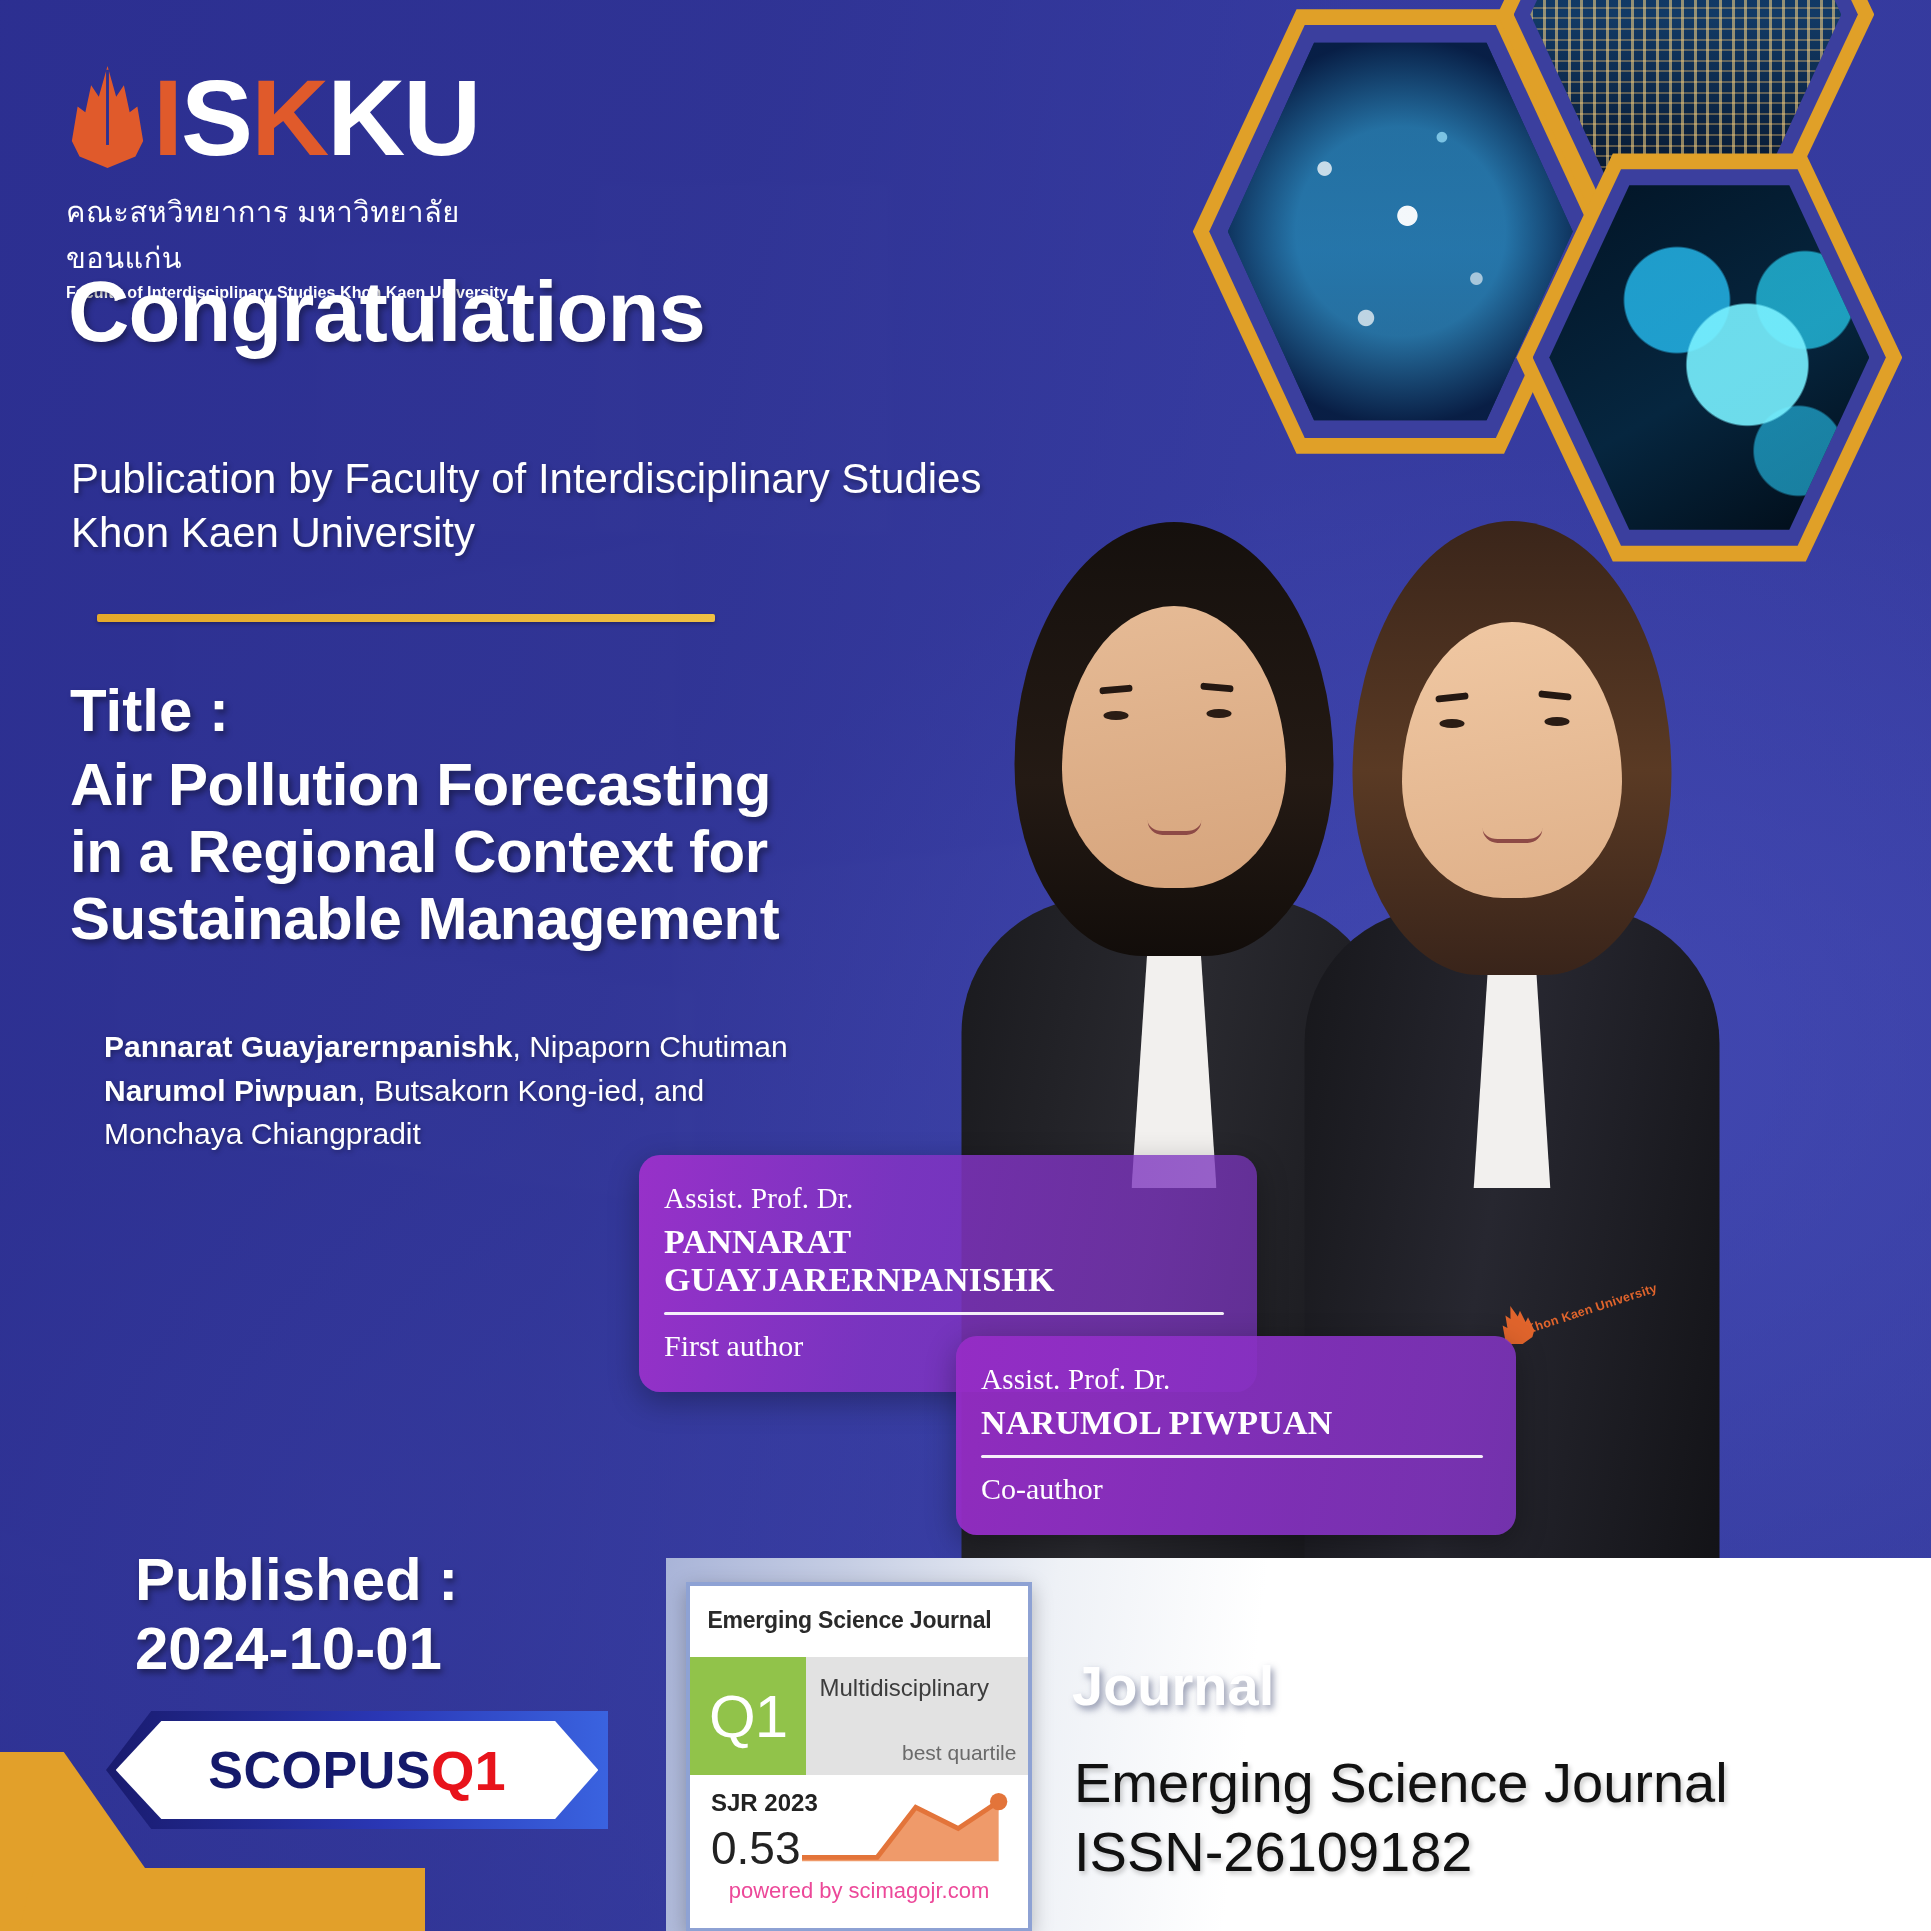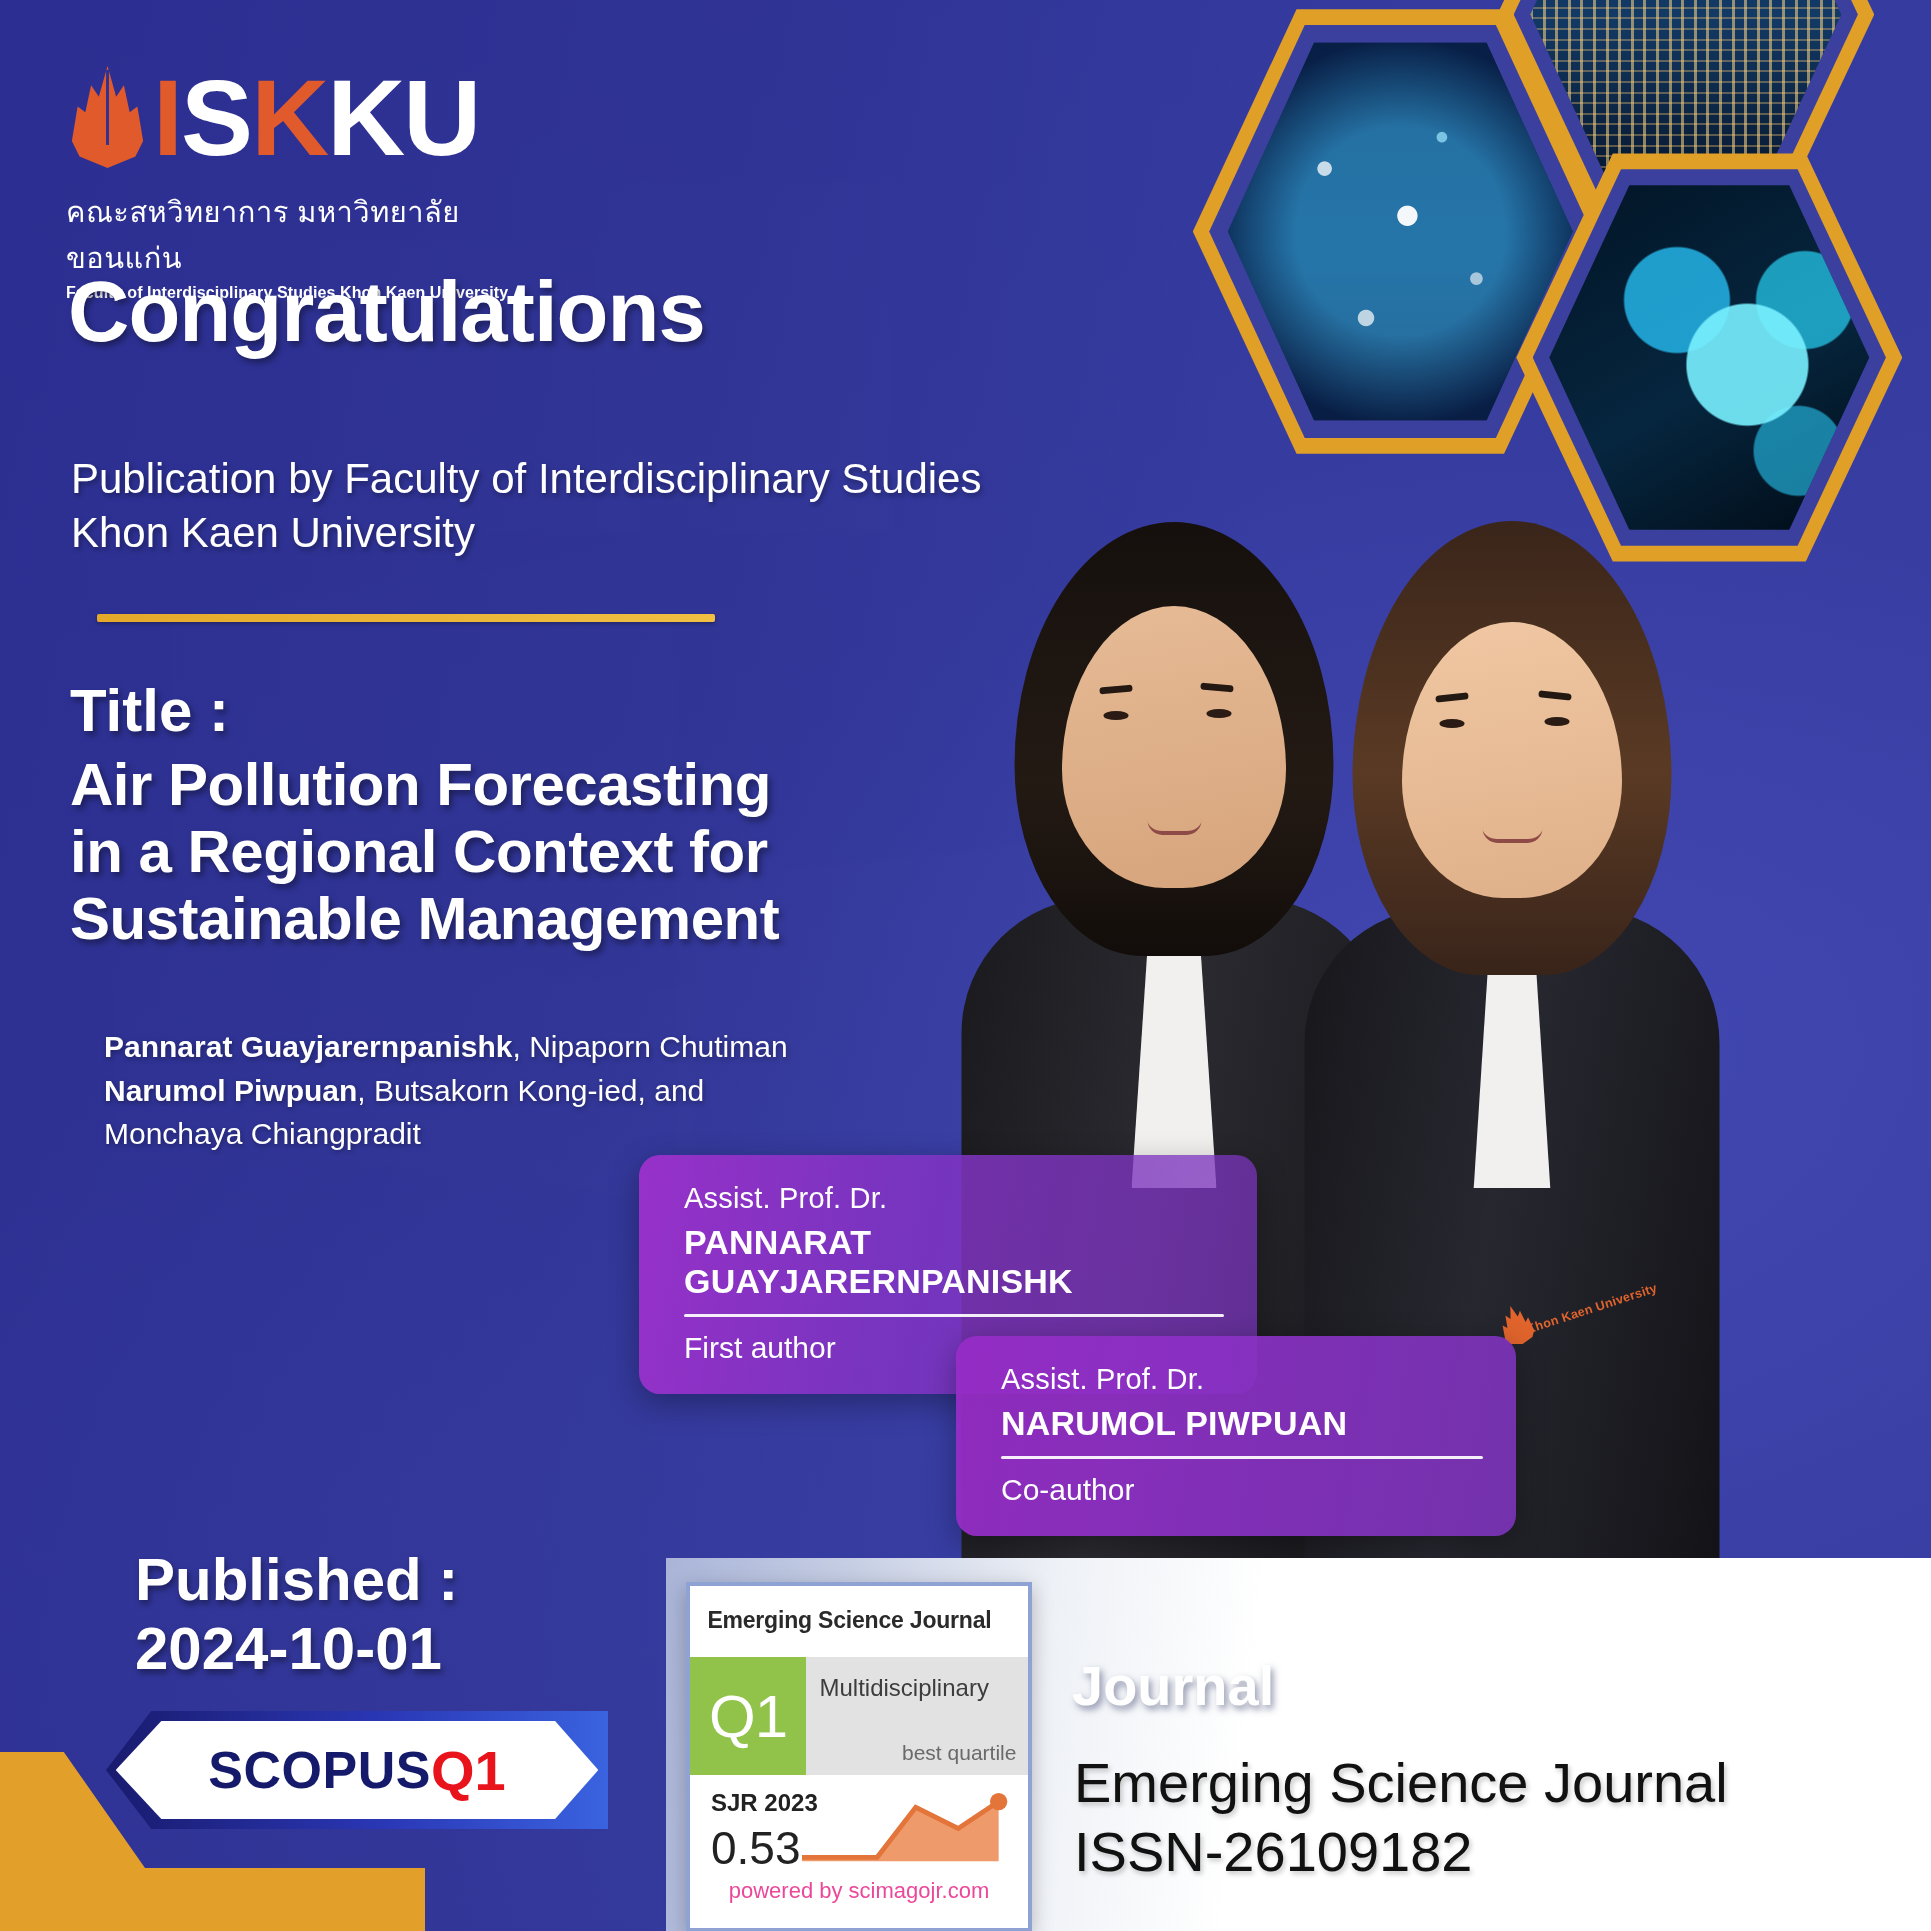--- a/index.html
+++ b/index.html
@@ -108,22 +108,22 @@
   .shirt { position:absolute; left:50%; transform:translateX(-50%); background:#f2f0ee;
            clip-path:polygon(38% 0,62% 0,72% 100%,28% 100%); }
   .eye { position:absolute; width:25px; height:8.7px; background:#2a1c14; border-radius:50%; }
   .brow { position:absolute; width:33px; height:6.8px; background:#241812; border-radius:3.9px; }
   .mouth { position:absolute; left:50%; transform:translateX(-50%); width:54px; height:15.4px;
            border-bottom:4.8px solid #8d4a46; border-radius:0 0 39px 39px; }
   .kku-badge { position:absolute; width:106px; height:33px; color:#e0642c; font-size:14.5px;
                font-weight:700; letter-spacing:0.3px; }
 
   
-  .namecard { position:absolute; border-radius:21px; padding:27px 33px 29px 45px; color:#fff;
-              box-shadow:0 9.7px 31px rgba(0,0,0,.30); }
+  .namecard { position:absolute; border-radius:21px; padding:27px 33px 29px 25px; color:#fff;
+              box-shadow:0 9.7px 31px rgba(0,0,0,.30);font-family:Liberation Serif, serif; }
   .nc1 { left:639px; top:1155px; width:618px;
          background:linear-gradient(100deg, rgba(160,48,205,.92) 0%, rgba(131,51,196,.86) 40%, rgba(119,52,186,.74) 100%); }
   .nc2 { left:956px; top:1336px; width:560px;
          background:linear-gradient(100deg, rgba(150,44,198,.95) 0%, rgba(138,48,196,.92) 45%, rgba(126,52,190,.88) 100%); }
   .nc-pre { font-size:29px; font-weight:400; letter-spacing:0.2px; }
   .nc-name { font-size:34px; font-weight:700; letter-spacing:0.2px; margin-top:7.7px; }
   .nc-line { height:2.9px; background:rgba(255,255,255,.92); margin:13.5px 0 13.5px 0; border-radius:1.9px; }
   .nc-role { font-size:30px; font-weight:400; }
 
   

